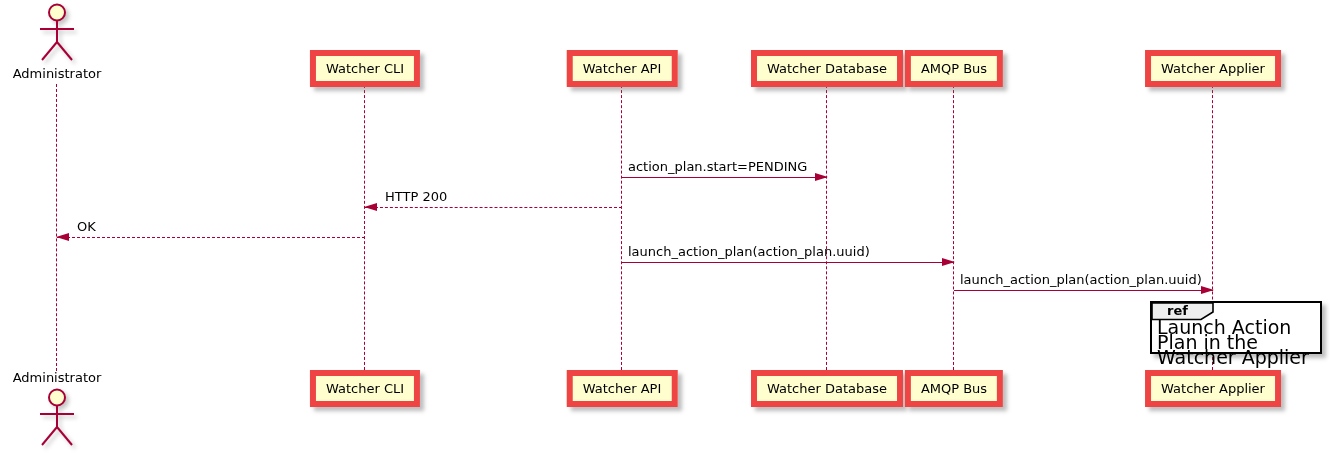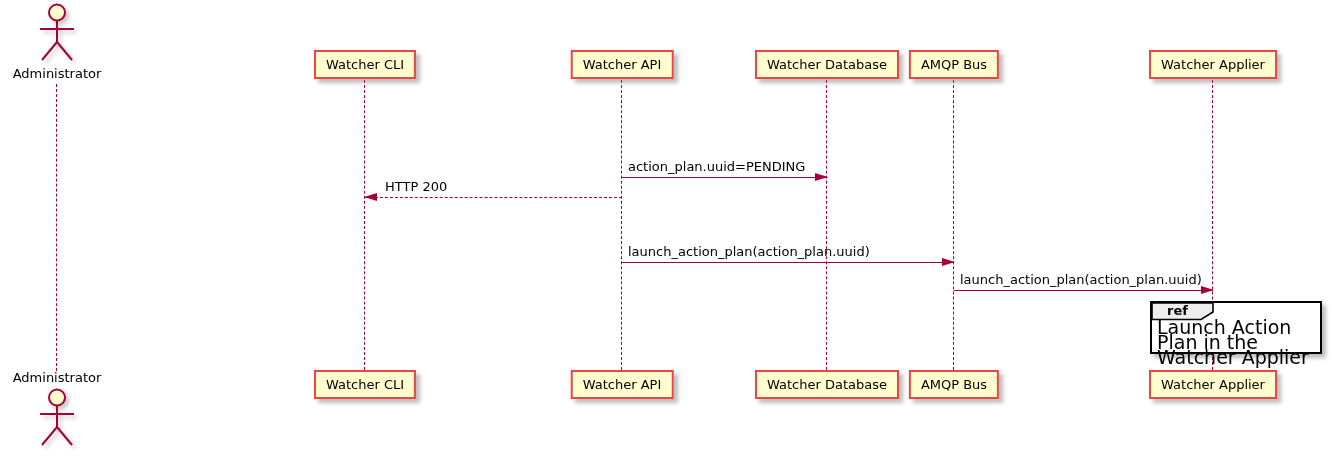--- a/index.html
+++ b/index.html
@@ -3,21 +3,21 @@
 <meta charset="utf-8">
 <style>
   html,body { margin:0; padding:0; background:#ffffff; }
   #stage {
     position:relative; width:1330px; height:456px; background:#ffffff;
     font-family:"DejaVu Sans","Liberation Sans",sans-serif;
     color:#000; overflow:hidden;
   }
   .pbox {
     position:absolute; transform:translateX(-50%);
-    background:#FEFECE; border:2px solid #ef4444;
+    background:#FEFECE; border:6px solid #ef4444;
     padding:5px 10px; font-size:13px; line-height:15px; white-space:nowrap;
     box-shadow:4px 4px 4px rgba(110,110,110,0.45);
   }
   .lifeline {
     position:absolute; width:0; border-left:1px dashed #A80036;
   }
   .actor-svg { position:absolute; filter:drop-shadow(3px 3px 2px rgba(110,110,110,0.4)); }
   .actor-label {
     position:absolute; transform:translateX(-50%);
     font-size:13px; line-height:14px; white-space:nowrap;
@@ -76,33 +76,39 @@
 
   <div class="pbox" style="left:365px; top:50px;">Watcher CLI</div>
   <div class="pbox" style="left:622px; top:50px;">Watcher API</div>
   <div class="pbox" style="left:827px; top:50px;">Watcher Database</div>
   <div class="pbox" style="left:954px; top:50px;">AMQP Bus</div>
   <div class="pbox" style="left:1213px; top:50px;">Watcher Applier</div>
 
 
 
   <div class="msg arrow-right" style="left:622px; top:159px; width:205px;">
-    <span class="lbl">action_plan.uuid=PENDING</span>
+    <span class="lbl">action_plan.start=PENDING</span>
     <div class="line">
         <span class="head"></span>
       </div>
   </div>
 
-  <div class="msg arrow-left dashed" style="left:365px; top:179px; width:257px;">
+  <div class="msg arrow-left dashed" style="left:365px; top:189px; width:257px;">
     <span class="lbl">HTTP 200</span>
     <div class="line">
         <span class="head"></span>
       </div>
   </div>
 
+  <div class="msg arrow-left dashed" style="left:57px; top:219px; width:308px;">
+    <span class="lbl">OK</span>
+    <div class="line">
+        <span class="head"></span>
+      </div>
+  </div>
 
   <div class="msg arrow-right" style="left:622px; top:244px; width:332px;">
     <span class="lbl">launch_action_plan(action_plan.uuid)</span>
     <div class="line">
         <span class="head"></span>
       </div>
   </div>
 
   <div class="msg arrow-right" style="left:954px; top:272px; width:259px;">
     <span class="lbl">launch_action_plan(action_plan.uuid)</span>

